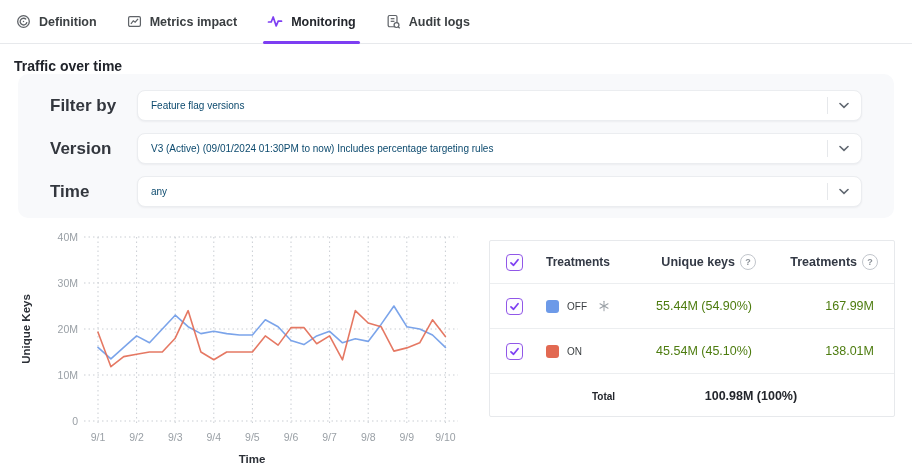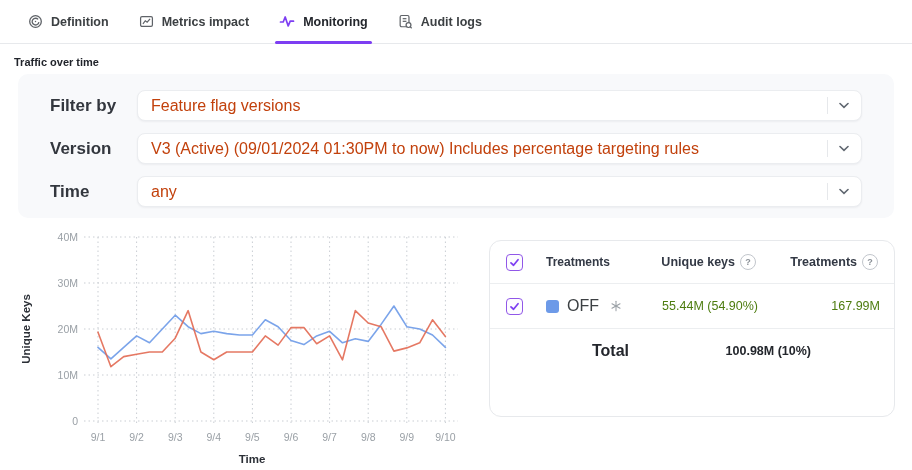--- a/index.html
+++ b/index.html
@@ -2,67 +2,67 @@
 <html><head>
 <meta charset="utf-8">
 <style>
   html,body{margin:0;padding:0;background:#fff;}
   body{width:912px;height:470px;position:relative;overflow:hidden;
        font-family:"Liberation Sans",sans-serif;color:#24282f;}
 
   
   .tabbar{position:absolute;top:0;left:0;right:0;height:44px;background:#fff;
           border-bottom:1px solid #e7e9ec;display:flex;align-items:stretch;
-          padding-left:28px;gap:30px;box-sizing:border-box;}
+          padding-left:16px;gap:30px;box-sizing:border-box;}
   .tab{display:flex;align-items:center;gap:8px;font-size:12.5px;font-weight:700;
        color:#3c4043;position:relative;cursor:pointer;white-space:nowrap;}
   .tab .ticon{display:flex;align-items:center;}
   .tab.active{color:#23262c;}
   .tab.active .underline{position:absolute;left:-4px;right:-4px;bottom:-1px;height:3px;
        border-radius:3px;background:#7d3ef2;}
   .ticon svg{display:block;}
 
   
-  .page-title{position:absolute;left:14px;top:49px;font-size:11px;font-weight:700;color:#21242b;}
+  .page-title{position:absolute;left:14px;top:49px;font-size:14px;font-weight:700;color:#21242b;}
 
   
   .filter-panel{position:absolute;left:18px;top:74px;width:876px;height:144px;
                 background:#f8f9fb;border-radius:10px;}
   .frow{position:absolute;left:0;right:0;height:31px;}
   .frow.r0{top:16px;} .frow.r1{top:59px;} .frow.r2{top:102px;}
   .flabel{position:absolute;left:32px;top:0;width:82px;line-height:31px;
           font-size:17px;font-weight:700;color:#33373e;}
   .fselect{position:absolute;left:119px;right:32px;top:0;height:31px;background:#fff;
            border:1px solid #ebedf0;border-radius:8px;box-sizing:border-box;
            box-shadow:0 1px 2px rgba(20,24,40,.05);cursor:pointer;}
   .fselect .val{position:absolute;left:13px;right:48px;top:0;line-height:29px;
-           font-size:16px;color:#c2410c;white-space:nowrap;overflow:hidden;text-overflow:ellipsis;}
+           font-size:10px;color:#0c4a6e;white-space:nowrap;overflow:hidden;text-overflow:ellipsis;}
   .fselect .chev{position:absolute;right:0;top:0;bottom:0;width:34px;display:flex;
            align-items:center;justify-content:center;}
   .fselect .chev::before{content:"";position:absolute;left:0;top:6px;bottom:6px;width:1px;background:#e6e8eb;}
 
   
   .chart-wrap{position:absolute;left:0;top:225px;width:470px;height:244px;}
   .chart-wrap svg{display:block;}
   .grid{stroke:#c9cdd3;stroke-width:1;stroke-dasharray:1.5 3;fill:none;}
   .tick{fill:#9aa0a6;font-size:10.5px;font-family:"Liberation Sans",sans-serif;}
   .axis-label{fill:#2b2f36;font-size:11.5px;font-weight:700;font-family:"Liberation Sans",sans-serif;}
 
   
   .tcard{position:absolute;left:489px;top:240px;width:406px;height:177px;background:#fff;
-         border:1px solid #e7e9ec;border-radius:12px;box-sizing:border-box;overflow:hidden;}
+         border:1px solid #e7e9ec;border-radius:2px;box-sizing:border-box;overflow:hidden;}
   .trow{display:grid;grid-template-columns:40px 1fr 140px 122px;align-items:center;
         padding:0 16px;box-sizing:border-box;height:45px;}
   .trow.head{height:42px;font-weight:700;font-size:12px;color:#333945;}
   .trow + .trow{border-top:1px solid #eceef0;}
   .cell-r{text-align:right;font-size:12.5px;color:#4d7c0f;padding-right:4px;}
   .trow.head .cell-r{color:#333945;display:flex;justify-content:flex-end;align-items:center;gap:5px;padding-right:0;}
   .trow.total{font-weight:700;gap:46px;}
   .trow.total .cell-r,.trow.total .tname{color:#23262c;font-weight:700;}
-  .tname{display:flex;align-items:center;gap:8px;font-size:16px;color:#3c4043;}
+  .tname{display:flex;align-items:center;gap:8px;font-size:10px;color:#3c4043;}
   .swatch{width:13px;height:13px;border-radius:3px;flex:0 0 auto;}
   .checkbox{width:17px;height:17px;border:1.5px solid #9157e8;border-radius:4px;background:#fdfcff;
             display:flex;align-items:center;justify-content:center;cursor:pointer;box-sizing:border-box;}
   .qicon{width:14px;height:14px;border:1px solid #c2c6cc;border-radius:50%;color:#8a9097;
          font-size:9px;font-weight:700;display:inline-flex;align-items:center;justify-content:center;cursor:pointer;}
   .sparkle{display:inline-flex;margin-left:3px;}
 </style>
 </head>
 <body>
 
@@ -218,20 +218,33 @@
           <line x1="7" y1="1.5" x2="7" y2="12.5"></line>
             <line x1="2.3" y1="4.3" x2="11.7" y2="9.7"></line>
             <line x1="2.3" y1="9.7" x2="11.7" y2="4.3"></line>
         </svg>
         </span>
     </span>
     <span class="cell-r">55.44M (54.90%)</span>
     <span class="cell-r">167.99M</span>
   </div>
 
+  <div class="trow">
+    <span class="checkbox">
+      <svg width="11" height="11" viewBox="0 0 14 14" fill="none" stroke="#7d3ef2" stroke-width="2.2" stroke-linecap="round" stroke-linejoin="round">
+          <polyline points="2.5,7.5 5.8,10.5 11.5,3.5"></polyline>
+        </svg>
+    </span>
+    <span class="tname">
+      <span class="swatch" style="background-color: rgb(226, 105, 82);"></span>
+      <span>ON</span>
+    </span>
+    <span class="cell-r">45.54M (45.10%)</span>
+    <span class="cell-r">138.01M</span>
+  </div>
 
   <div class="trow total">
     <span></span>
     <span class="tname">Total</span>
-    <span class="cell-r">100.98M (10%)</span>
+    <span class="cell-r">100.98M (100%)</span>
     <span class="cell-r">306M</span>
   </div>
 </section>
 
 </body></html>

